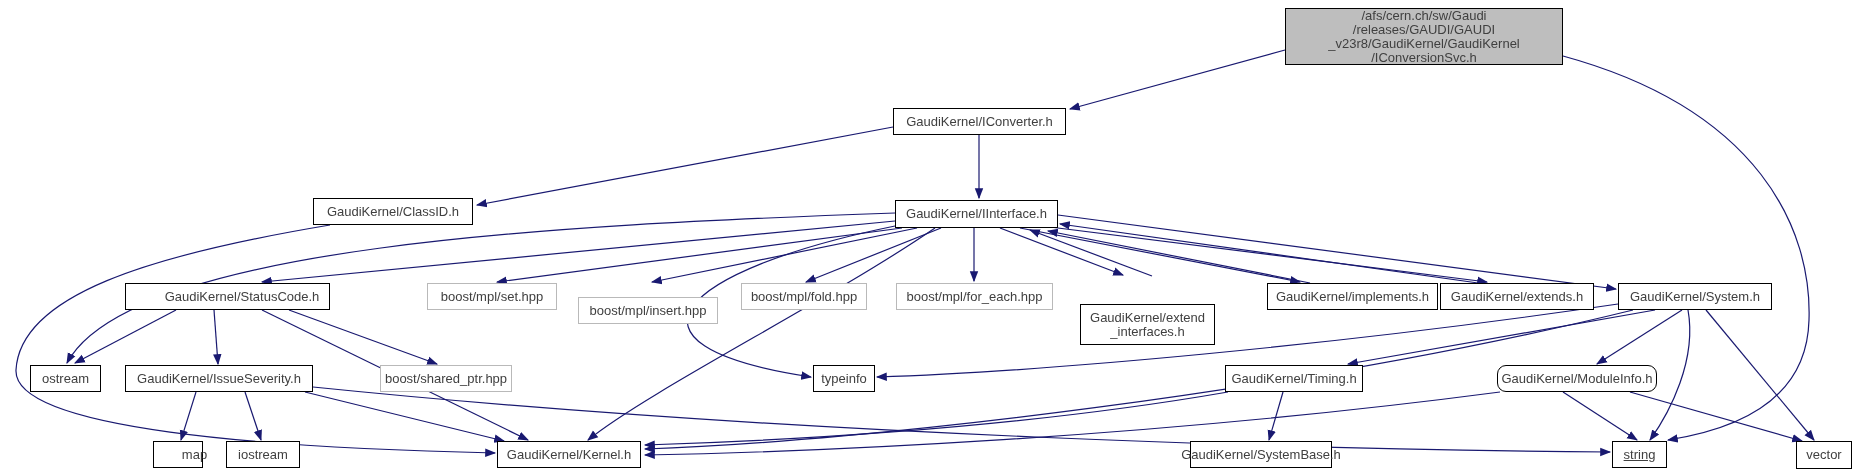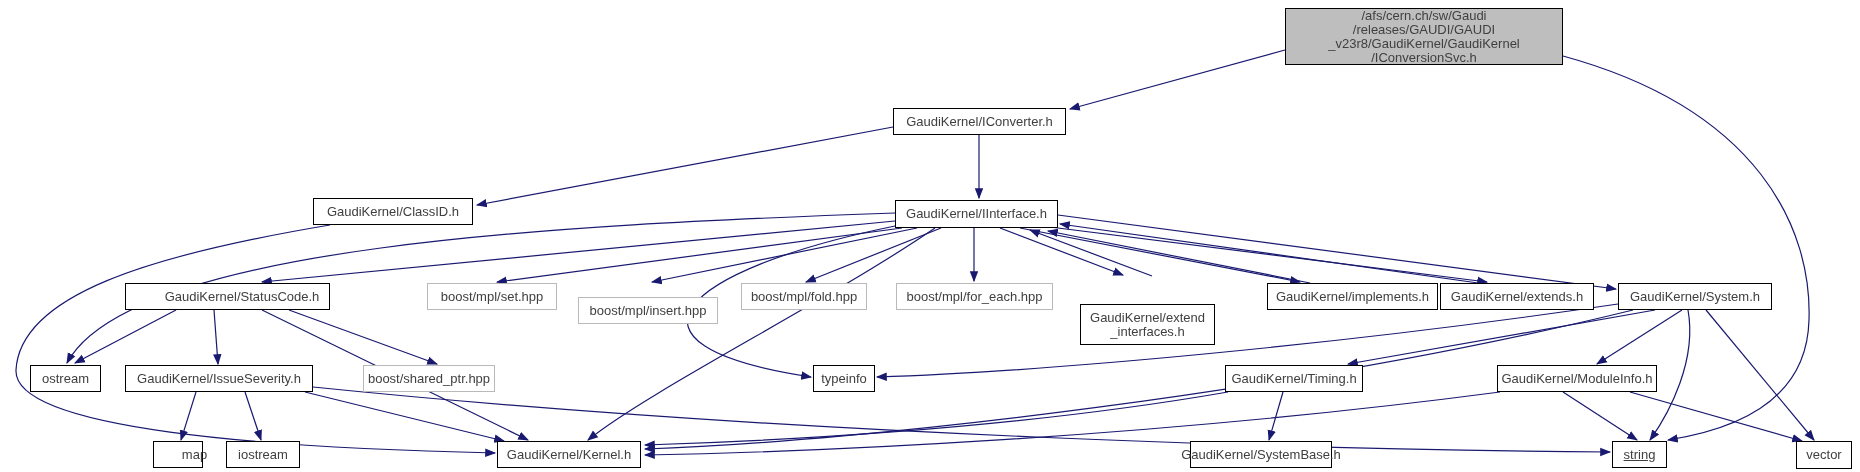--- a/index.html
+++ b/index.html
@@ -110,30 +110,30 @@
     </div>
     <div class="node internal" style="left: 1618px; top: 283px; width: 154px; height: 27px;">
       <span>GaudiKernel/System.h</span>
     </div>
     <div class="node std" style="left: 30px; top: 365px; width: 71px; height: 27px;">
       <span>ostream</span>
     </div>
     <div class="node internal" style="left: 125px; top: 365px; width: 188px; height: 27px;">
       <span>GaudiKernel/IssueSeverity.h</span>
     </div>
-    <div class="node external" style="left: 363px; top: 365px; width: 132px; height: 27px; justify-content: center;">
+    <div class="node external" style="left: 380px; top: 365px; width: 132px; height: 27px; justify-content: center;">
       <span>boost/shared_ptr.hpp</span>
     </div>
     <div class="node std" style="left: 813px; top: 365px; width: 62px; height: 27px;">
       <span>typeinfo</span>
     </div>
     <div class="node internal" style="left: 1225px; top: 365px; width: 138px; height: 27px;">
       <span>GaudiKernel/Timing.h</span>
     </div>
-    <div class="node internal" style="left: 1497px; top: 365px; width: 160px; height: 27px;">
+    <div class="node internal" style="left: 1497px; top: 365px; width: 160px; height: 27px; border-radius: 9px;">
       <span>GaudiKernel/ModuleInfo.h</span>
     </div>
     <div class="node std" style="left: 153px; top: 441px; width: 50px; height: 27px; padding-left: 33px;">
       <span>map</span>
     </div>
     <div class="node std" style="left: 226px; top: 441px; width: 74px; height: 27px;">
       <span>iostream</span>
     </div>
     <div class="node internal" style="left: 497px; top: 441px; width: 144px; height: 27px;">
       <span>GaudiKernel/Kernel.h</span>

